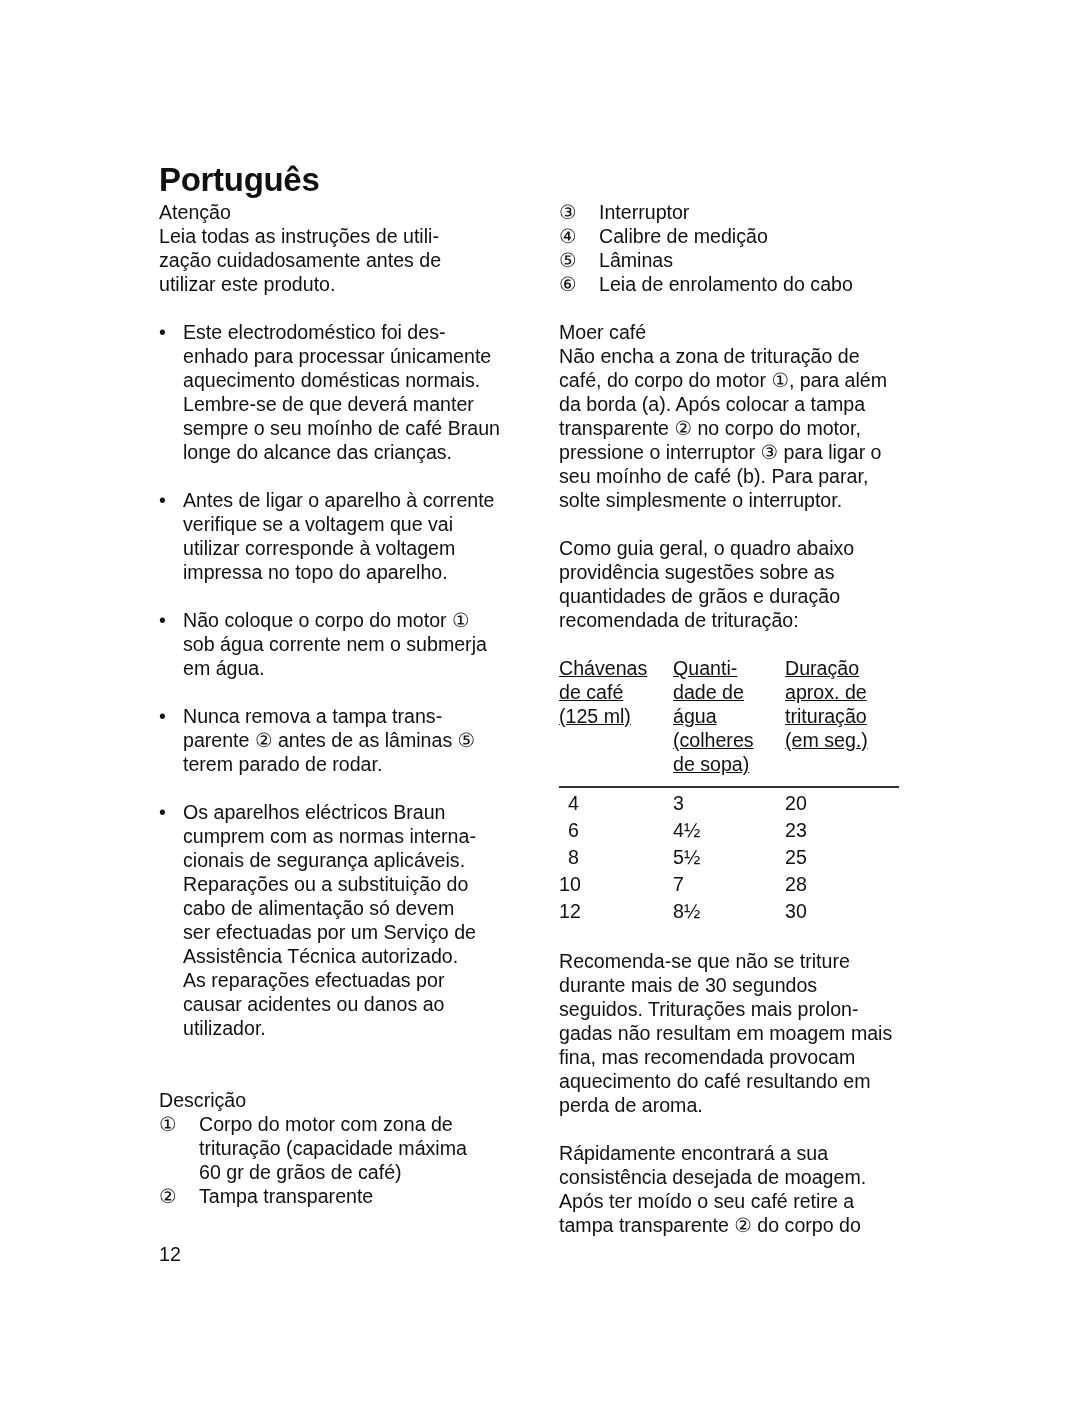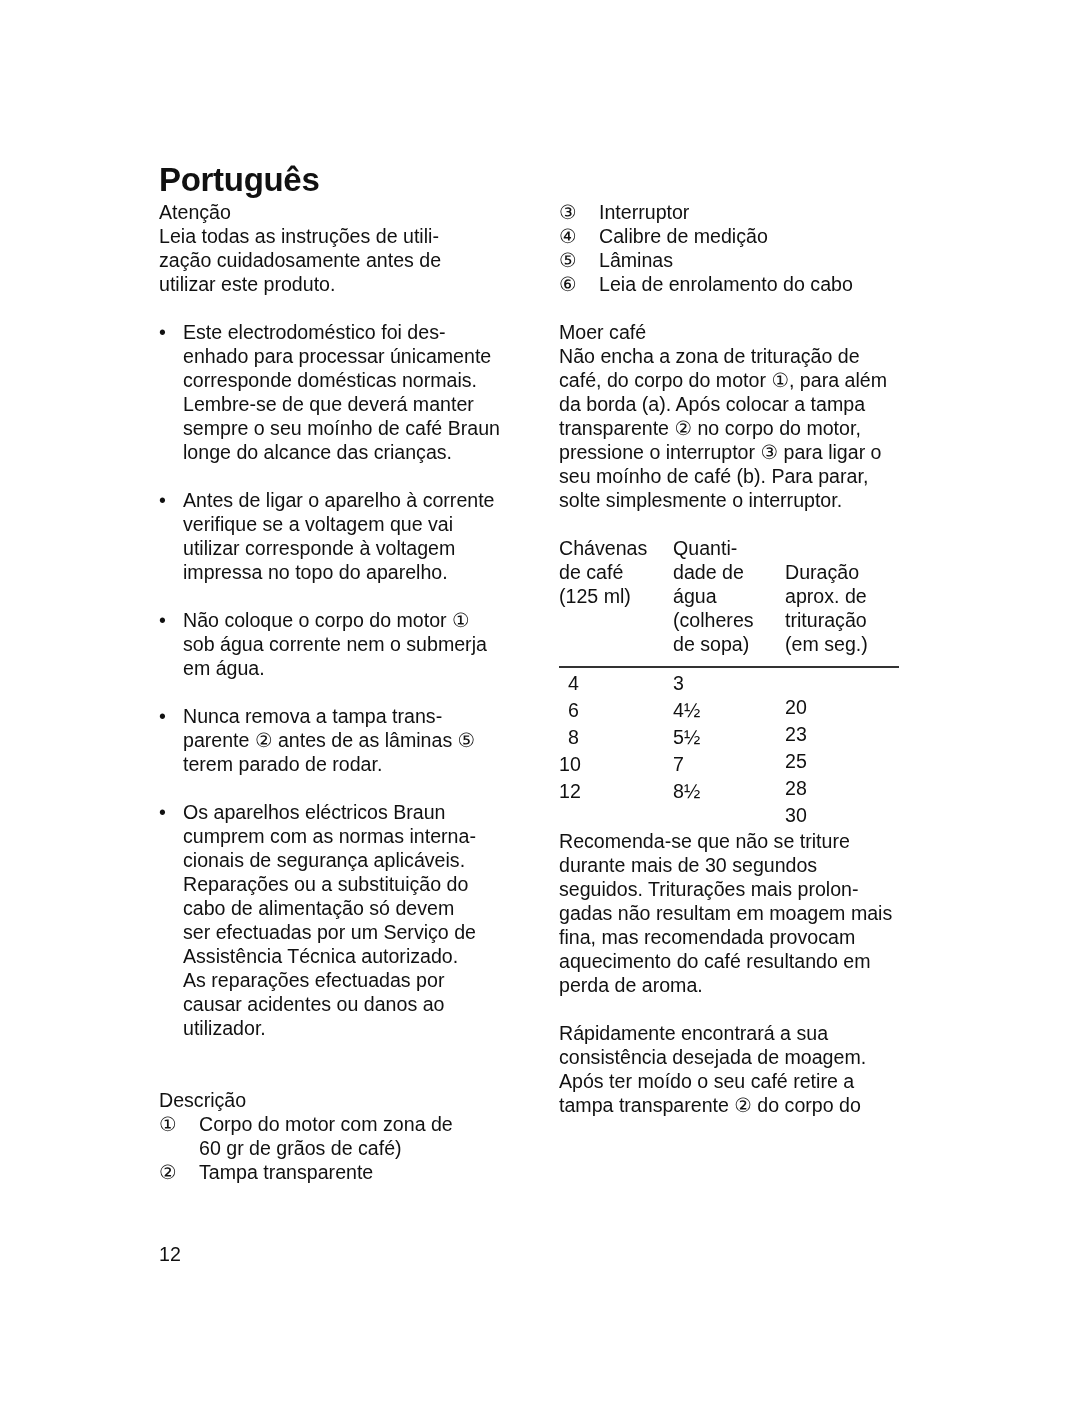--- a/index.html
+++ b/index.html
@@ -15,24 +15,24 @@
     .col-left { left: 159px; top: 200px; width: 370px; }
     .col-right { left: 559px; top: 200px; width: 370px; }
     .bold { font-weight: normal; }
     .line { display: block; white-space: nowrap; }
     .para { margin-bottom: 24px; }
     .bullet { position: relative; padding-left: 24px; margin-bottom: 24px; }
     .bullet .dot { position: absolute; left: 0; top: 0; }
     .numitem { position: relative; padding-left: 40px; }
     .numitem .num { position: absolute; left: 0; top: 0; }
     .table { margin-bottom: 24px; }
-    .thead { display: flex; }
+    .thead { display: flex; text-decoration: underline; }
     .tcell-a { width: 114px; }
     .tcell-b { width: 112px; }
-    .tcell-c { width: 120px; margin-top: 24px; }
+    .tcell-c { width: 120px; }
     .rule { width: 340px; height: 0; border-top: 2px solid #333; margin: 10px 0 2px 0; }
     .trow { display: flex; height: 27px; line-height: 27px; }
     .tcell-a.num-right { text-align: right; width: 20px; margin-right: 94px; }
     .page-num { position: absolute; left: 159px; top: 1242px; font-size: 19.6px; line-height: 24px; }
   </style>
 </head>
 <body>
 
 <div class="title">Português</div>
 
@@ -41,21 +41,21 @@
     <span class="line bold">Atenção</span>
     <span class="line bold">Leia todas as instruções de utili-</span>
     <span class="line bold">zação cuidadosamente antes de</span>
     <span class="line bold">utilizar este produto.</span>
   </div>
 
   <div class="bullet">
     <span class="dot">•</span>
     <span class="line">Este electrodoméstico foi des-</span>
     <span class="line">enhado para processar únicamente</span>
-    <span class="line">corresponde domésticas normais.</span>
+    <span class="line">aquecimento domésticas normais.</span>
     <span class="line">Lembre-se de que deverá manter</span>
     <span class="line">sempre o seu moínho de café Braun</span>
     <span class="line">longe do alcance das crianças.</span>
   </div>
 
   <div class="bullet">
     <span class="dot">•</span>
     <span class="line">Antes de ligar o aparelho à corrente</span>
     <span class="line">verifique se a voltagem que vai</span>
     <span class="line">utilizar corresponde à voltagem</span>
@@ -88,20 +88,21 @@
     <span class="line">As reparações efectuadas por</span>
     <span class="line">causar acidentes ou danos ao</span>
     <span class="line">utilizador.</span>
   </div>
 
   <div>
     <span class="line bold">Descrição</span>
     <div class="numitem">
       <span class="num">①</span>
       <span class="line">Corpo do motor com zona de</span>
+      <span class="line">trituração (capacidade máxima</span>
       <span class="line">60 gr de grãos de café)</span>
     </div>
     <div class="numitem">
       <span class="num">②</span>
       <span class="line">Tampa transparente</span>
     </div>
   </div>
 </div>
 
 <div class="page-num">12</div>
@@ -130,20 +131,26 @@
     <span class="line bold">Moer café</span>
     <span class="line">Não encha a zona de trituração de</span>
     <span class="line">café, do corpo do motor ①, para além</span>
     <span class="line">da borda (a). Após colocar a tampa</span>
     <span class="line">transparente ② no corpo do motor,</span>
     <span class="line">pressione o interruptor ③  para ligar o</span>
     <span class="line">seu moínho de café (b). Para parar,</span>
     <span class="line">solte simplesmente o interruptor.</span>
   </div>
 
+  <div class="para">
+    <span class="line">Como guia geral, o quadro abaixo</span>
+    <span class="line">providência sugestões sobre as</span>
+    <span class="line">quantidades de grãos e duração</span>
+    <span class="line">recomendada de trituração:</span>
+  </div>
 
   <div class="table">
     <div class="thead">
       <div class="tcell-a">
         <span class="line">Chávenas</span>
         <span class="line">de café</span>
         <span class="line">(125 ml)</span>
       </div>
       <div class="tcell-b">
         <span class="line">Quanti-</span>

